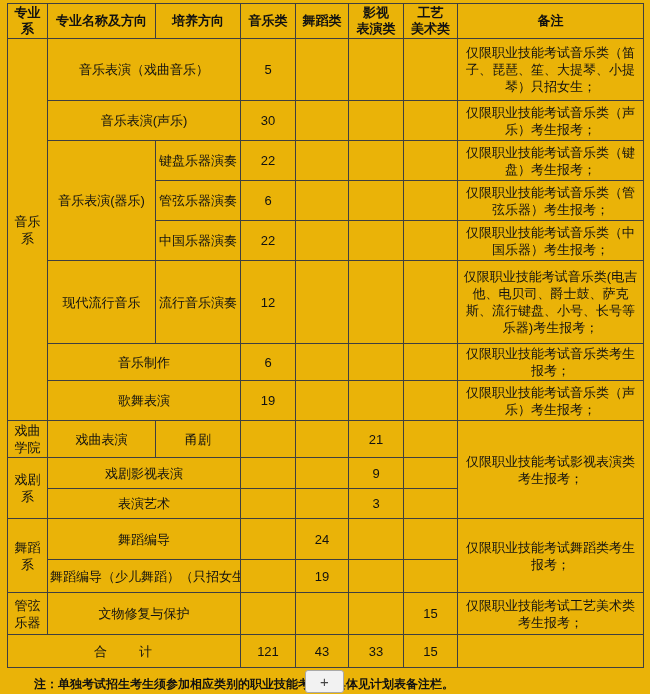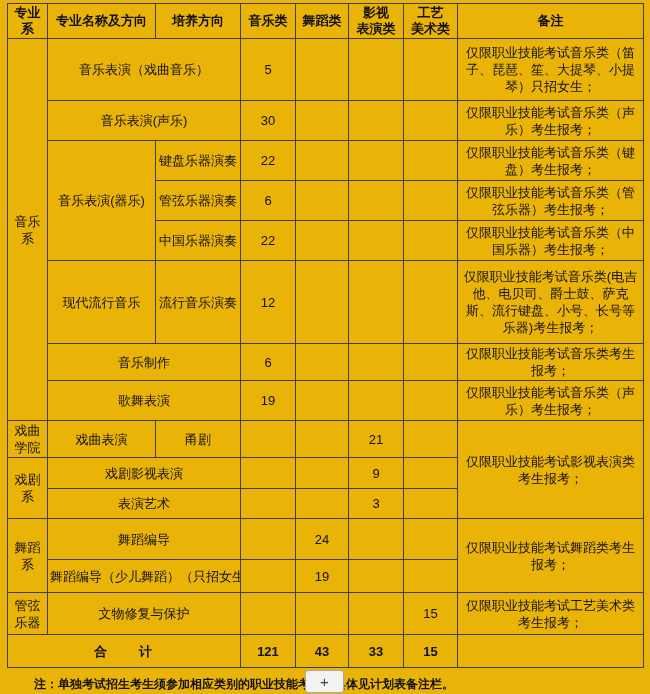--- a/index.html
+++ b/index.html
@@ -17,21 +17,21 @@
     font-size:13px; font-weight:normal; color:#111;
     padding:1px 2px; overflow:hidden; line-height:17px;
   }
   .plan th { font-weight:bold; line-height:16px; }
   .dept { font-weight:bold; }
   .remark {
     text-align:left; font-size:12px; line-height:18px;
     padding:2px 3px 2px 6px;
   }
   .num { font-size:13px; }
-  .total td { font-weight:bold; }
+  .total td { font-weight:normal; }
   .total .total-label { letter-spacing:2px; }
   .nowrap { white-space:nowrap; font-size:12px; }
   .two-line span { display:block; }
   .footnote {
     position:absolute; left:34px; top:676px; width:600px;
     font-size:12px; font-weight:bold; color:#111; white-space:nowrap;
   }
   .plus-btn {
     position:absolute; left:305px; top:670px; width:39px; height:23px;
     background:#f2f2f2; border:1px solid #a9a9a9; border-radius:3px;

